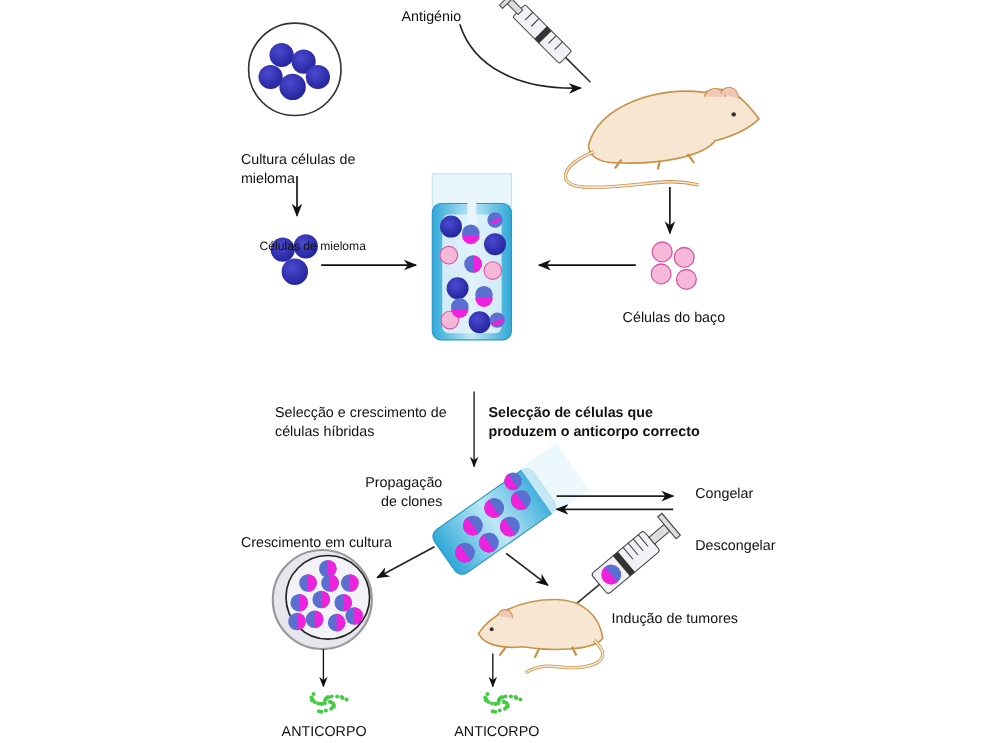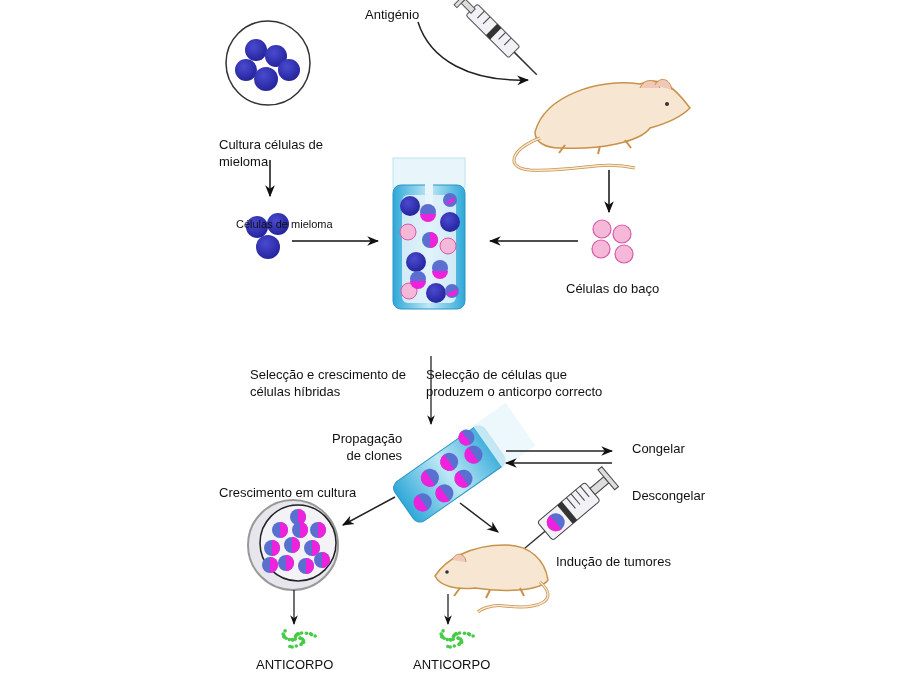--- a/index.html
+++ b/index.html
@@ -259,21 +259,21 @@
     </g>
 </svg>
 
 <div class="lbl" style="left:365px;top:6px;">Antigénio</div>
 <div class="lbl" style="left:219px;top:116px;margin-top:20px;">Cultura células de
 mieloma</div>
 <div class="lbl small" style="left:204px;top:216px;margin-left:32px;">Células de mieloma</div>
 <div class="lbl" style="left:566px;top:266px;margin-top:14px;">Células do baço</div>
 <div class="lbl" style="left:250px;top:366px;">Selecção e crescimento de
 células híbridas</div>
-<div class="lbl" style="left:426px;top:366px;">Selecção de células que
+<div class="lbl" style="left:444px;top:366px;font-weight:bold;">Selecção de células que
 produzem o anticorpo correcto</div>
 <div class="lbl" style="left:332px;top:430px;text-align:right;">Propagação
 de clones</div>
 <div class="lbl" style="left:632px;top:440px;">Congelar</div>
 <div class="lbl" style="left:632px;top:466px;margin-top:21px;">Descongelar</div>
 <div class="lbl" style="left:219px;top:484px;text-align:right;">Crescimento em cultura</div>
 <div class="lbl" style="left:556px;top:553px;">Indução de tumores</div>
 <div class="lbl" style="left:256px;top:656px;">ANTICORPO</div>
 <div class="lbl" style="left:413px;top:656px;">ANTICORPO</div>
 

